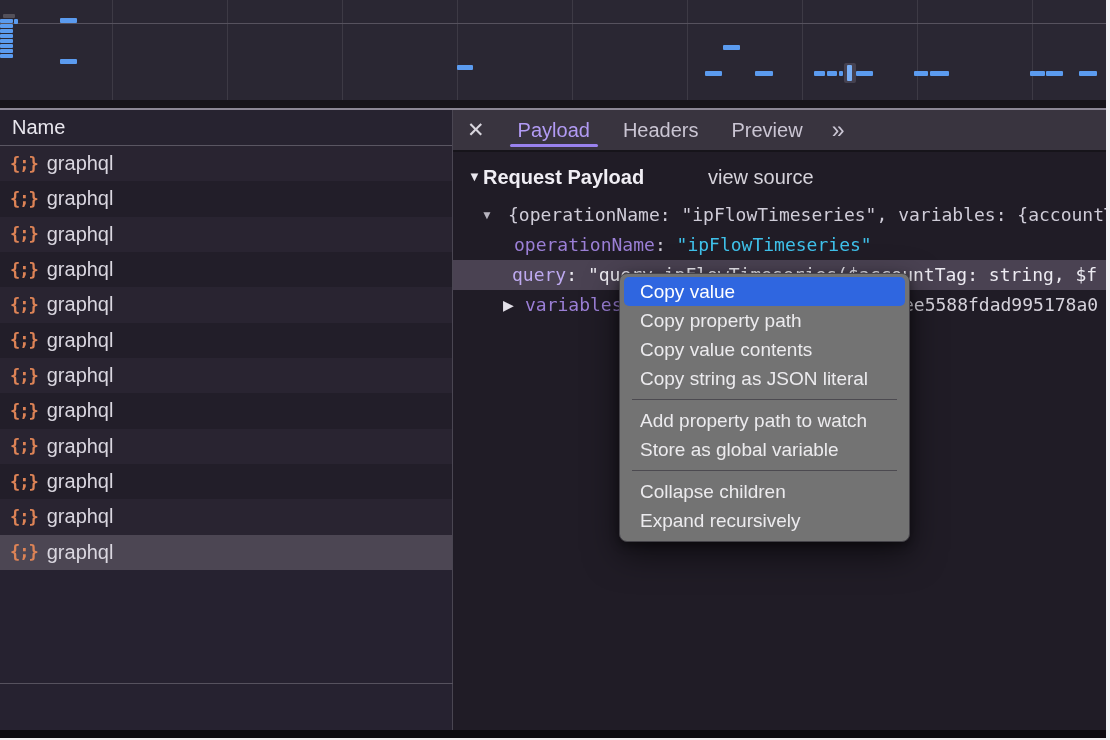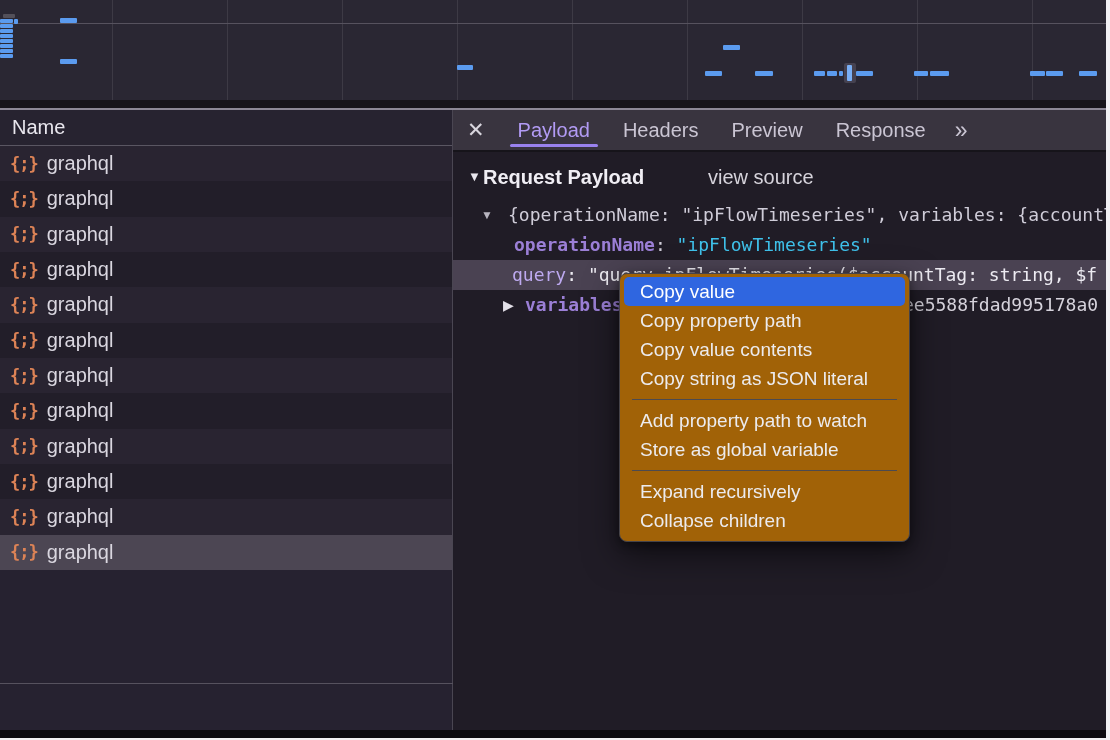--- a/index.html
+++ b/index.html
@@ -54,26 +54,26 @@
   #row-preview .twisty{left:28px;font-size:12px;color:#b7b4bf;}
   #row-preview .txt{position:absolute;left:55px;}
   #row-operation{top:120px;}
   #row-operation .txt{position:absolute;left:61px;}
   #row-query{top:150px;background:#4a4252;}
   #row-query .txt{position:absolute;left:59px;}
   #row-variables{top:180px;}
   #row-variables .twisty{left:50px;font-size:14px;color:#e3e0e8;}
   #row-variables .txt{position:absolute;left:72px;}
   #variables-suffix{position:absolute;left:450px;color:#d6d3dc;}
-  .key{color:#9b7fd6;font-weight:bold;} .key-hl{color:#bda9ef;}
+  .key{color:#9b7fd6;} .key-hl{color:#bda9ef;}
   .punct{color:#cfccd8;} .punct-hl{color:#edebf2;}
   .str-cyan{color:#3fc1ea;} .str-white{color:#edebf2;}
 
   
-  #menu{position:absolute;left:619px;top:273px;width:289px;z-index:20;background:#a16207;
+  #menu{position:absolute;left:619px;top:273px;width:289px;z-index:20;background:#737373;
     border:1px solid #454349;border-radius:8px;padding:3px 0 6px;
     box-shadow:0 12px 34px rgba(0,0,0,.55),0 3px 10px rgba(0,0,0,.4);}
   .menu-item{height:29px;line-height:29px;margin:0 4px;padding-left:16px;border-radius:5px;
     font-size:19px;color:#ecebee;cursor:default;}
   .menu-item.highlighted{background:#2f66e0;color:#ffffff;}
   .menu-sep{height:1px;background:#4c4a50;margin:6px 12px;}
 
   
   #black-strip{position:absolute;left:0;top:730px;width:1110px;height:8px;background:#0d0b10;z-index:40;}
   #bottom-edge{position:absolute;left:0;top:738px;width:1110px;height:2px;background:#f2f1f4;z-index:50;}
@@ -178,21 +178,20 @@
 <div id="vdiv"></div>
 <div id="footline"></div>
 
 <div id="pane">
   <div id="tabbar">
     <span id="tab-close">✕</span>
     <span id="tabs-holder" style="display:flex">
         <div class="tab active">Payload</div>
         <div class="tab">Headers</div>
         <div class="tab">Preview</div>
-        <div class="tab">Response</div>
       </span>
     <span id="tab-overflow">»</span>
   </div>
 
   <div id="title-row">
     <span id="title-twisty" class="twisty">▼</span>
     <span id="payload-title">Request Payload</span>
     <span id="view-source">view source</span>
   </div>
 
@@ -226,19 +225,19 @@
 
 <div id="menu">
     <div class="menu-item highlighted">Copy value</div>
     <div class="menu-item">Copy property path</div>
     <div class="menu-item">Copy value contents</div>
     <div class="menu-item">Copy string as JSON literal</div>
     <div class="menu-sep"></div>
     <div class="menu-item">Add property path to watch</div>
     <div class="menu-item">Store as global variable</div>
     <div class="menu-sep"></div>
+    <div class="menu-item">Collapse children</div>
     <div class="menu-item">Expand recursively</div>
-    <div class="menu-item">Collapse children</div>
   </div>
 
 <div id="black-strip"></div>
 <div id="bottom-edge"></div>
 <div id="right-edge"></div>
 
 </body></html>

